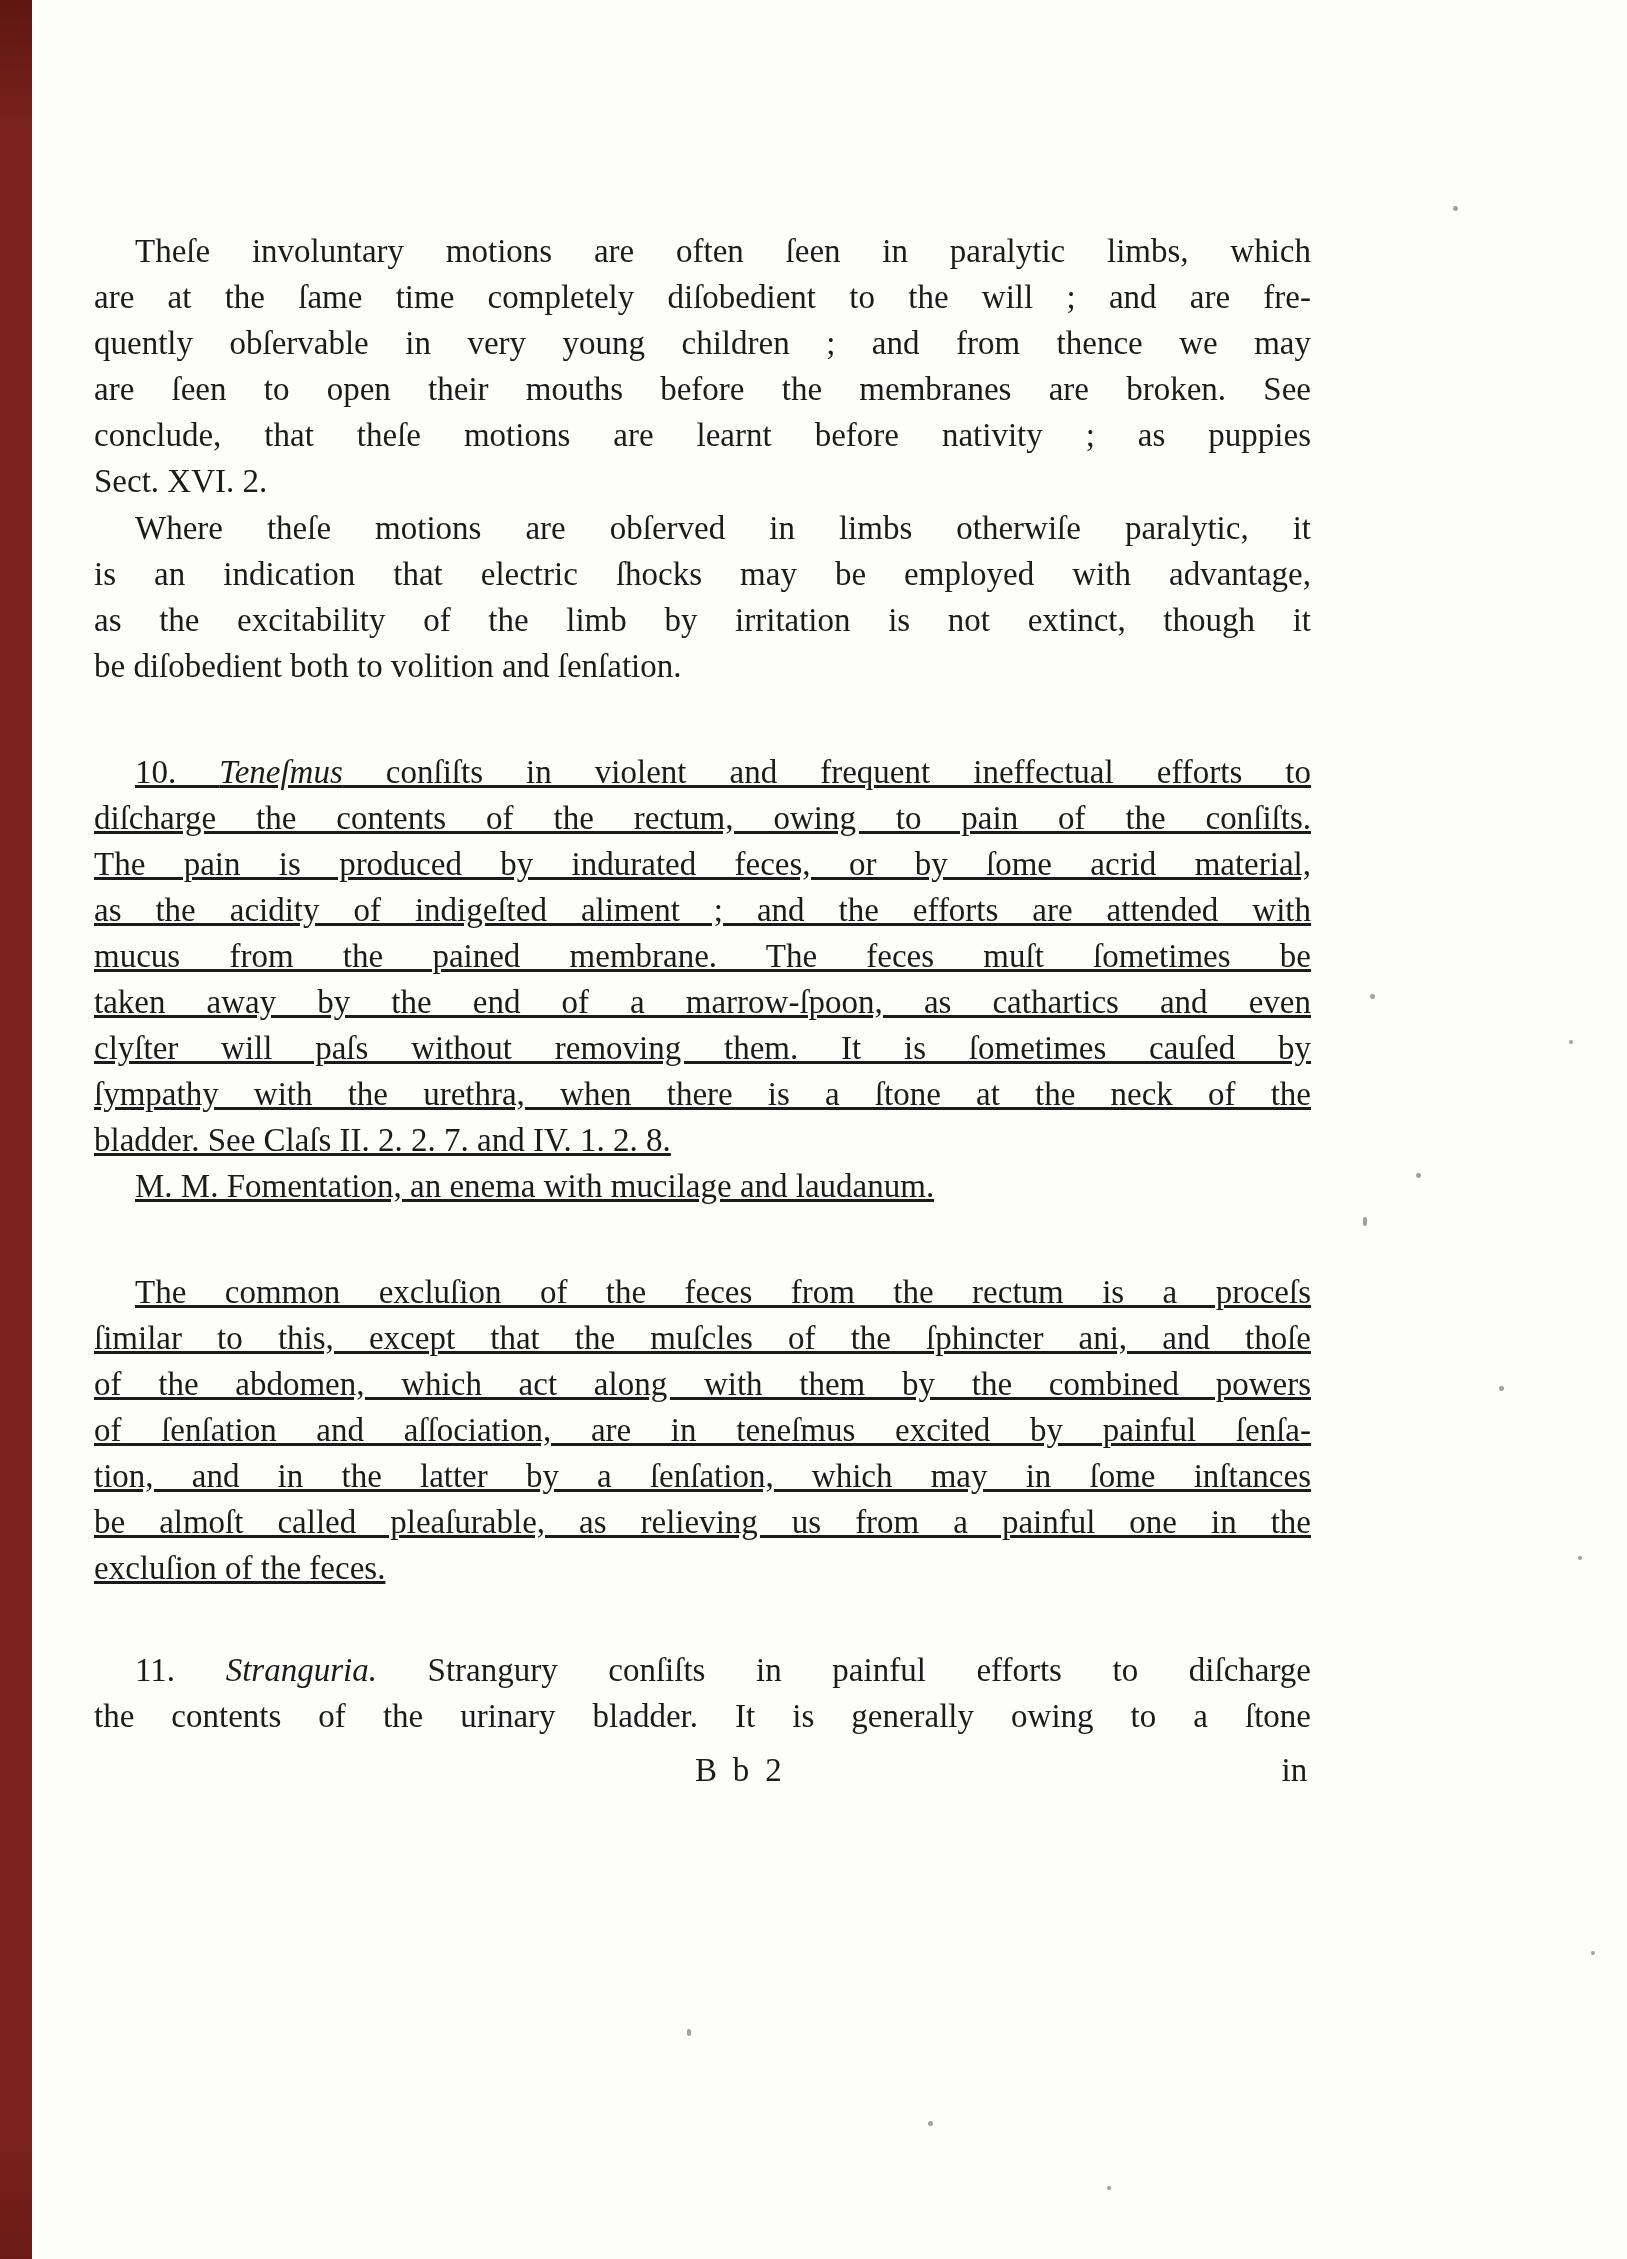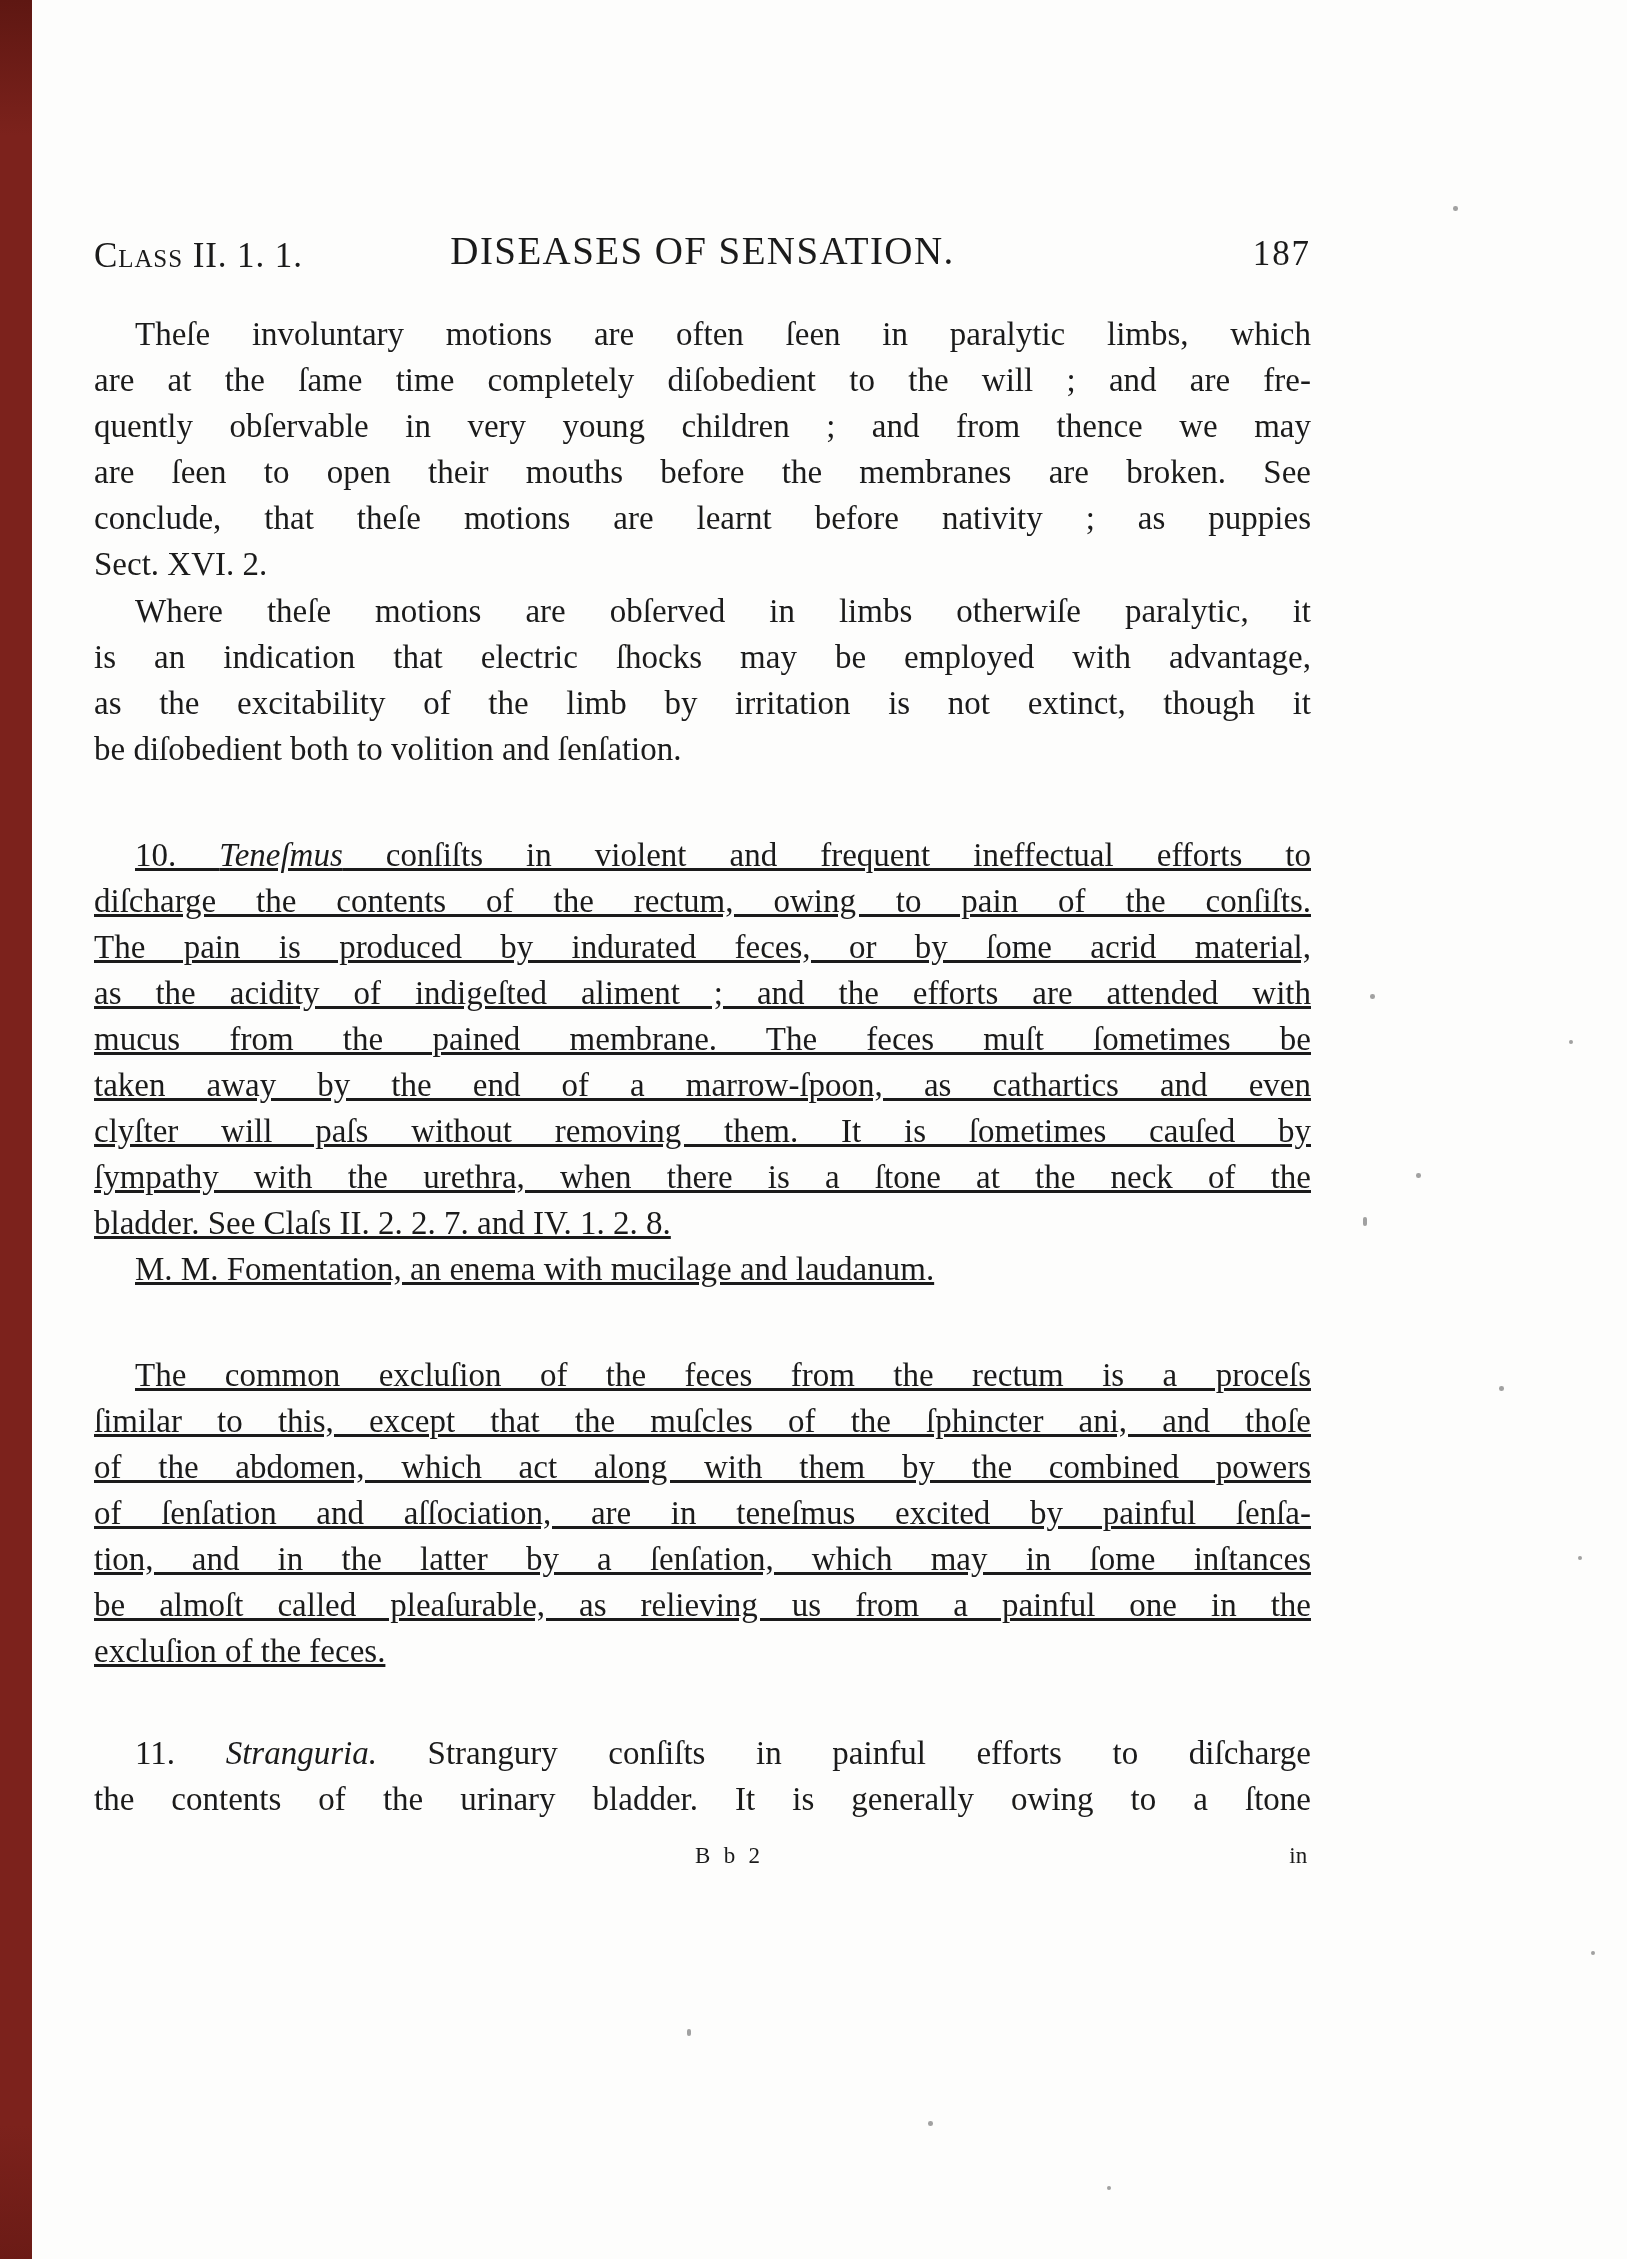--- a/index.html
+++ b/index.html
@@ -44,39 +44,34 @@
   .para.section { margin-top: 60px; text-decoration: underline; }
   .para.section-lg { margin-top: 56px; }
   .line {
     font-size: 33px;
     line-height: 46px;
     white-space: normal;
   }
   .line.just { text-align: justify; text-align-last: justify; }
   .line.ind { text-indent: 41px; }
   .it { font-style: italic; }
-  .footer { position: relative; margin-top: 21px; height: 47px; font-size: 23px; }
+  .footer { position: relative; margin-top: 13px; height: 47px; font-size: 33px; }
   .sig { position: absolute; left: 50%; transform: translateX(-7.5px); letter-spacing: 3.8px; }
   .catch { position: absolute; right: 3.8px; top: 0; }
   .speck { position: absolute; border-radius: 50%; background: #555; opacity: .55; }
 </style>
 </head>
 <body>
 
 <div class="page">
 
   <div class="stripe"></div>
 
   <div class="content">
 
-    <div class="header">
-      <span class="h-left">Class II. 1. 1.</span>
-      <span class="h-title">DISEASES OF SENSATION.</span>
-      <span class="h-page">187</span>
-    </div>
 
     <div>
         <div class="para">
           <div class="line just ind"><span>Theſe involuntary motions are often ſeen in paralytic limbs, which</span></div>
           <div class="line just"><span>are at the ſame time completely diſobedient to the will ; and are fre-</span></div>
           <div class="line just"><span>quently obſervable in very young children ; and from thence we may</span></div>
           <div class="line just"><span>are ſeen to open their mouths before the membranes are broken. See</span></div>
           <div class="line just"><span>conclude, that theſe motions are learnt before nativity ; as puppies</span></div>
           <div class="line"><span>Sect. XVI. 2.</span></div>
         </div>

